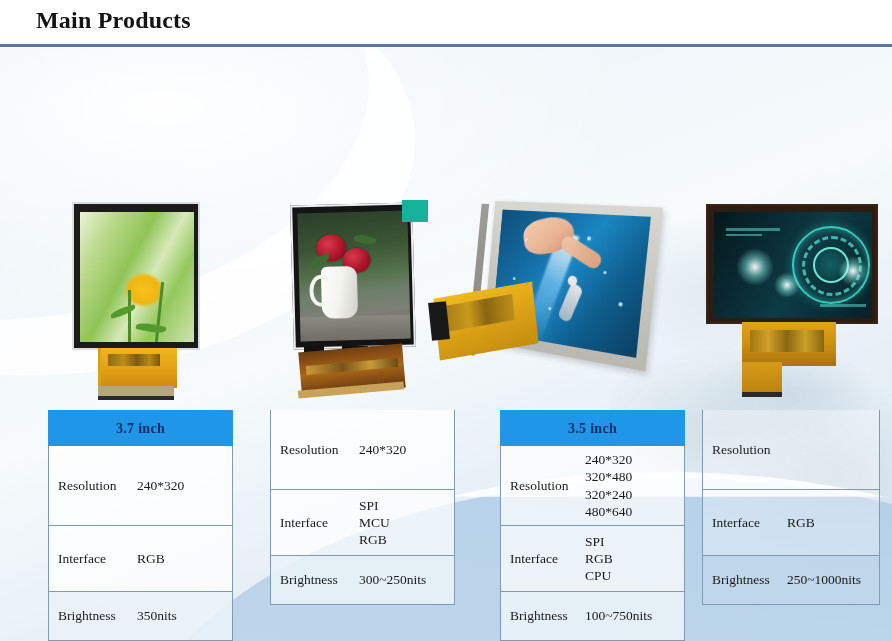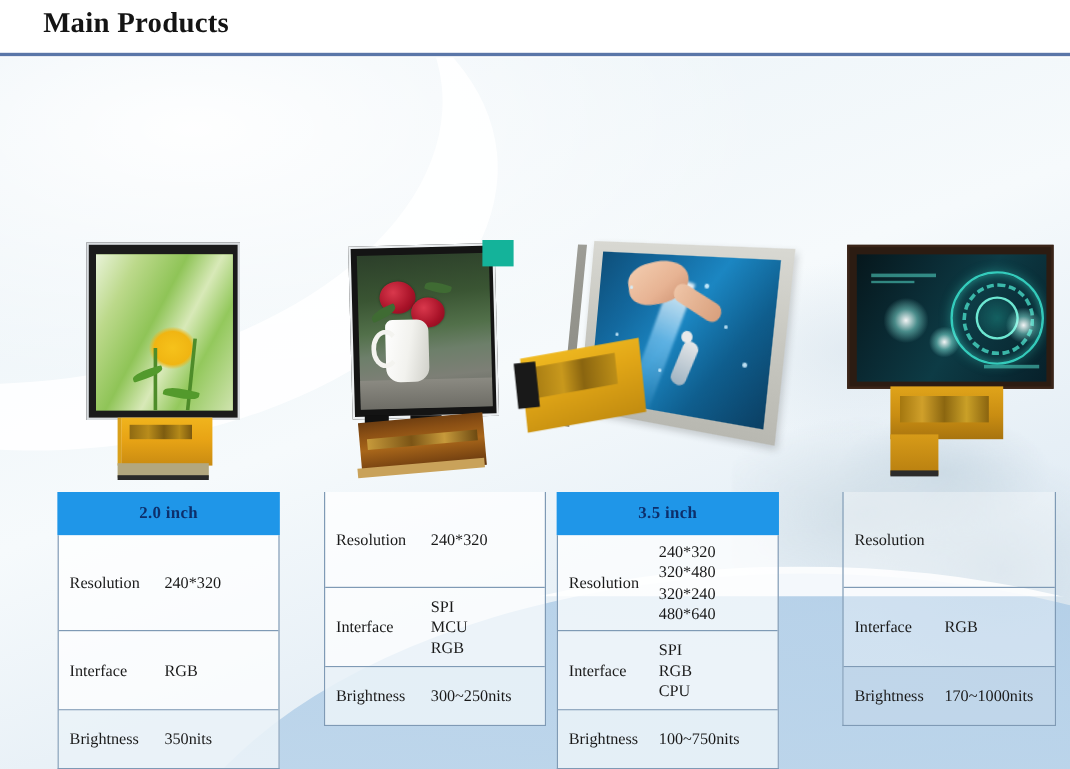--- a/index.html
+++ b/index.html
@@ -169,21 +169,21 @@
   .m43 .flextail{position:absolute;left:36px;top:158px;width:40px;height:34px;
     background:linear-gradient(180deg,#d79b18 0%, #b87f10 100%);}
   .m43 .flextr{position:absolute;left:44px;top:126px;width:74px;height:22px;
     background:linear-gradient(90deg,#a4770f,#d0a02a 25%,#8b6610 50%,#caa027 75%,#8a640f);}
   .m43 .flexend{position:absolute;left:36px;top:188px;width:40px;height:5px;background:#2b2b2b;}
 
   
   .spec{position:absolute;top:362px;width:185px;}
   .t1{left:48px;}
   .t2{left:270px;}
-  .t3{left:464px;}
+  .t3{left:500px;}
   .t4{left:702px;}
   .t4{width:178px;}
 
   .spec-head{
     height:36px;line-height:36px;text-align:center;
     background:#1f96e8;color:#0d2f6b;
     font-family:"Liberation Serif", serif;
     font-weight:bold;font-size:14px;letter-spacing:.3px;
     border:1px solid #1f96e8;box-sizing:border-box;
   }
@@ -299,21 +299,21 @@
           <div class="flare f3"></div>
         </div>
       </div>
       <div class="flex"></div>
       <div class="flextr"></div>
       <div class="flextail"></div>
       <div class="flexend"></div>
     </div>
 
     <div class="spec t1">
-      <div class="spec-head">2.0 inch</div>
+      <div class="spec-head">3.7 inch</div>
       <div class="spec-body">
         <div class="srow r-res">
           <div class="skey">Resolution</div>
           <div class="sval">240*320</div>
         </div>
         <div class="srow r-int">
           <div class="skey">Interface</div>
           <div class="sval">RGB</div>
         </div>
         <div class="srow r-bri shade">
@@ -369,19 +369,19 @@
       <div class="spec-body">
         <div class="srow r-res">
           <div class="skey">Resolution</div>
         </div>
         <div class="srow r-int">
           <div class="skey">Interface</div>
           <div class="sval">RGB</div>
         </div>
         <div class="srow r-bri shade">
           <div class="skey">Brightness</div>
-          <div class="sval">170~1000nits</div>
+          <div class="sval">250~1000nits</div>
         </div>
       </div>
     </div>
 
   </div>
 </div>
 
 </body></html>

